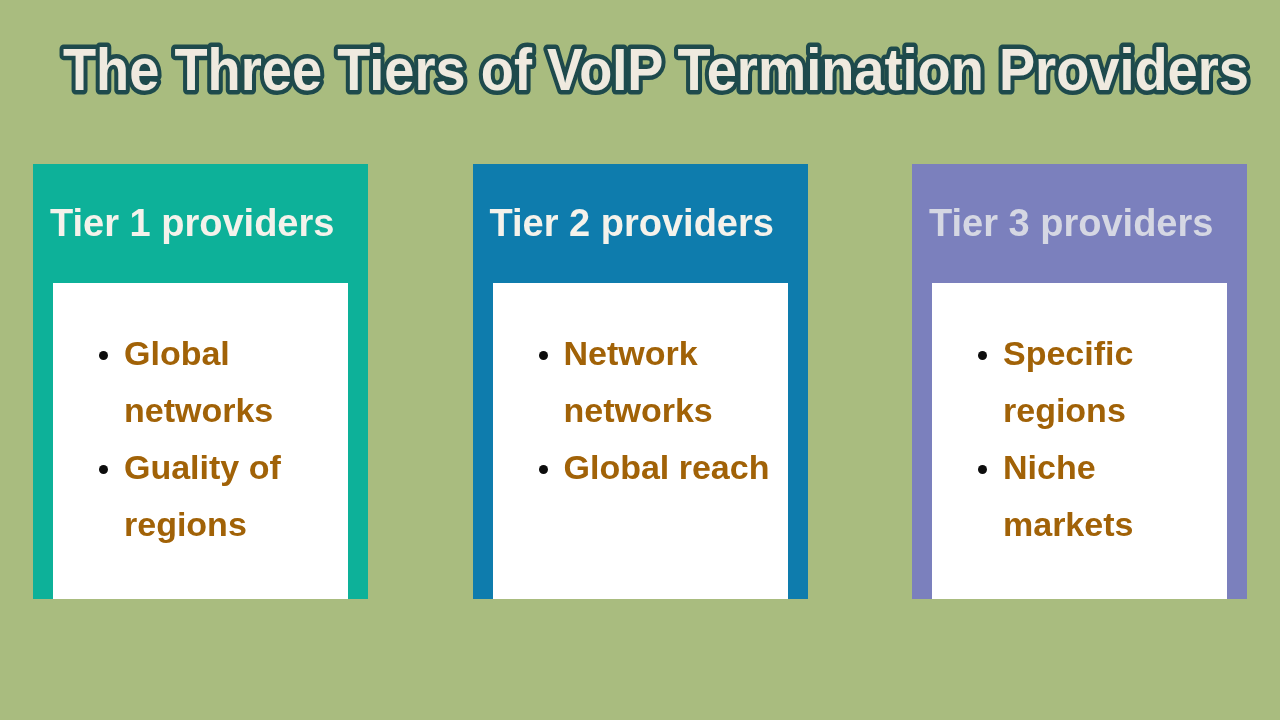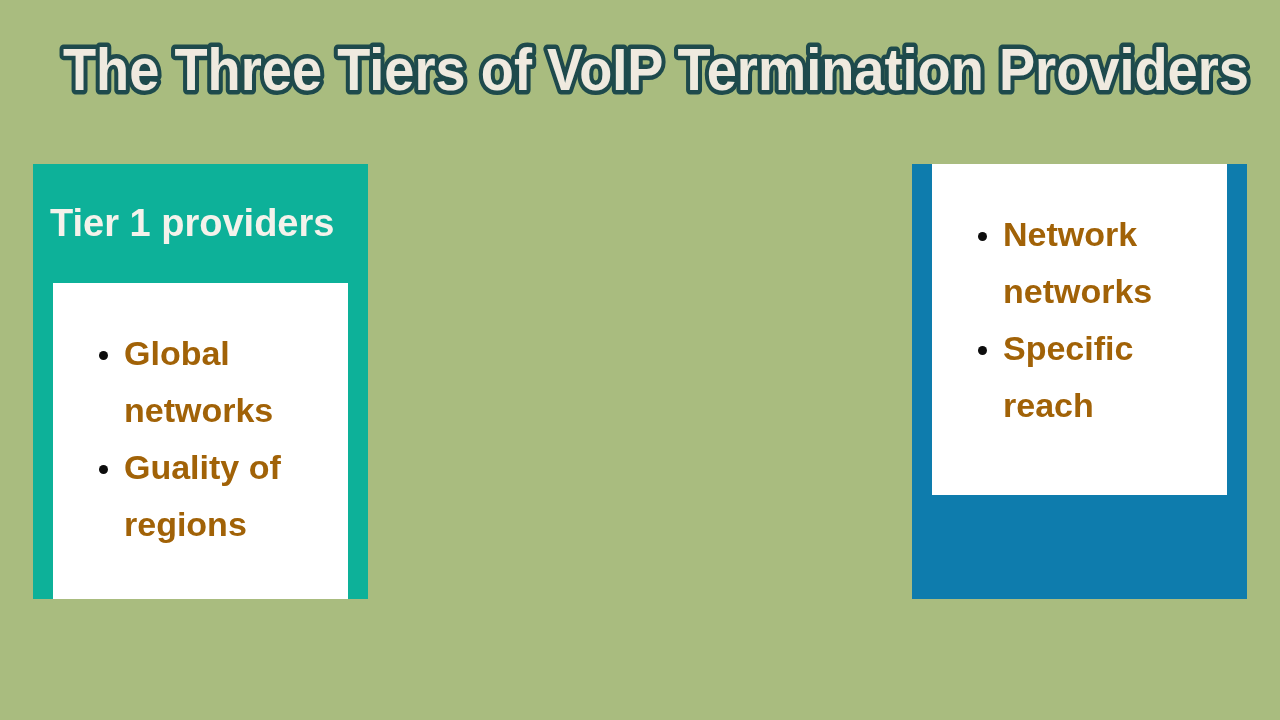--- a/index.html
+++ b/index.html
@@ -87,21 +87,35 @@
     </div>
     <div class="card-body">
       <ul>
           <li>Global networks</li>
           <li>Guality of regions</li>
         </ul>
     </div>
   </div>
 
   <div class="card" style="background: rgb(14, 124, 173);">
+    <div class="card-header">
+      <span class="card-title" style="color: rgb(244, 242, 235);">Tier 2 providers</span>
+    </div>
     <div class="card-body">
       <ul>
           <li>Network networks</li>
-          <li>Specific reach</li>
+          <li>Global reach</li>
         </ul>
     </div>
   </div>
 
+  <div class="card" style="background: rgb(123, 128, 189);">
+    <div class="card-header">
+      <span class="card-title" style="color: rgb(213, 215, 227);">Tier 3 providers</span>
+    </div>
+    <div class="card-body">
+      <ul>
+          <li>Specific regions</li>
+          <li>Niche markets</li>
+        </ul>
+    </div>
+  </div>
 </div>
 
 </body></html>

